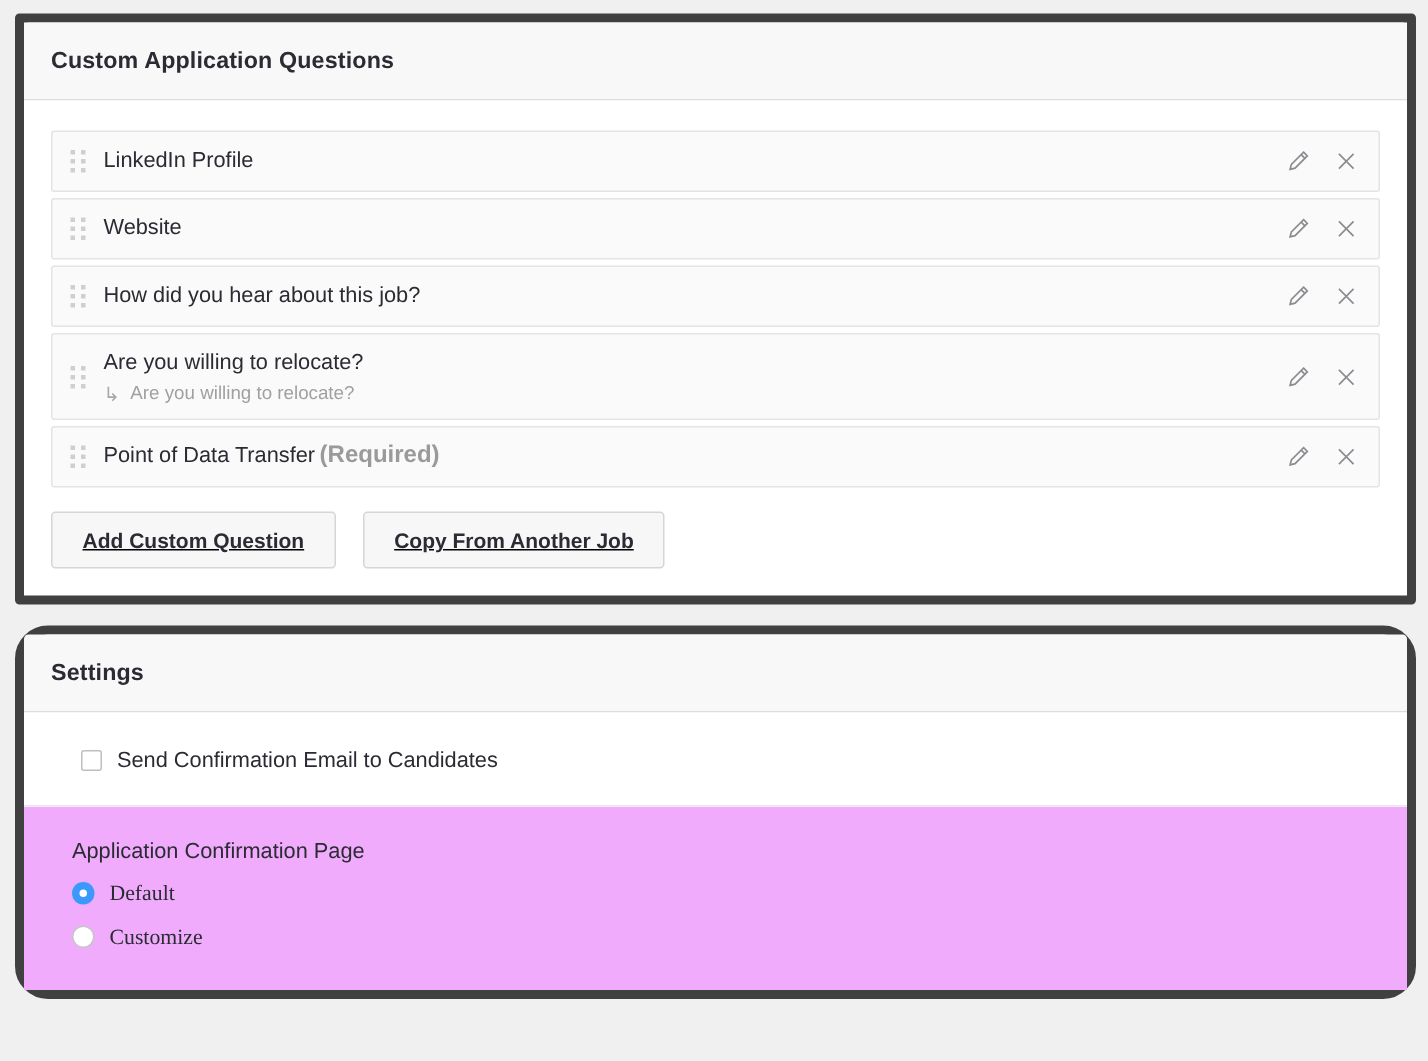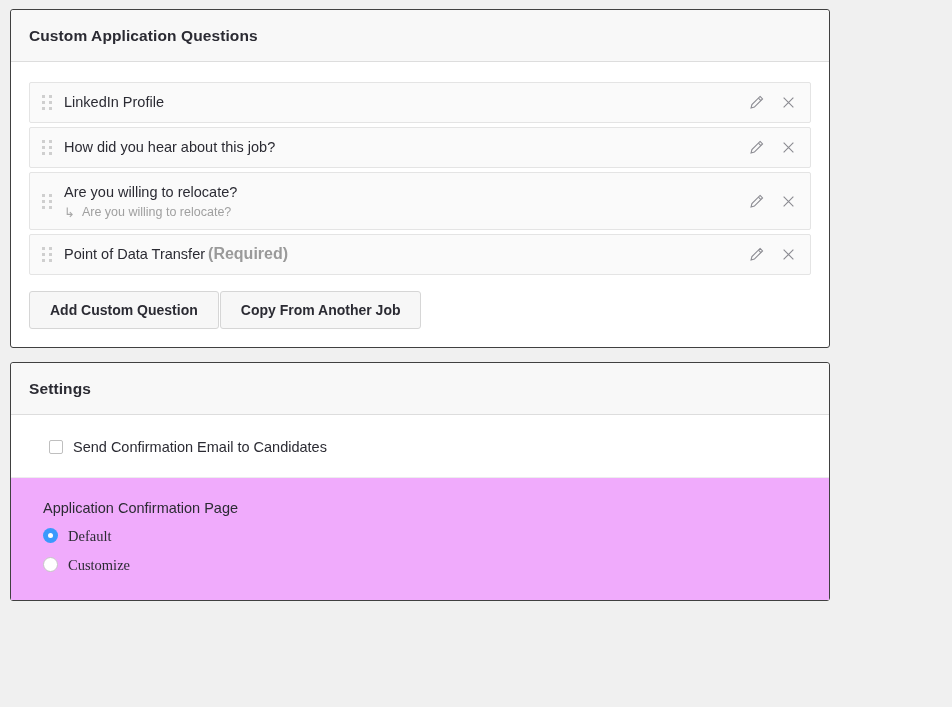--- a/index.html
+++ b/index.html
@@ -13,25 +13,25 @@
   }
   .page {
     width: 952px;
     height: 707px;
     padding: 9px 8px 0 10px;
   }
 
   
   .card {
     background: #ffffff;
-    border: 1px solid #404040;
+    border: 6px solid #404040;
     border-radius: 3px;
-    width: 820px;
-  }
-  .card + .card { margin-top: 14px; }
+    width: 934px;
+  }
+  .card + .card { margin-top: 14px; border-radius: 22px; }
   .card-header {
     background: #f8f8f8;
     border-bottom: 1px solid #dddddd;
     padding: 17px 18px 16px 18px;
     border-radius: 3px 3px 0 0;
   }
   .card-title {
     font-size: 15.5px;
     font-weight: bold;
     color: #2b2b33;
@@ -110,21 +110,21 @@
   }
   .icon-btn {
     width: 20px; height: 20px;
     display: flex; align-items: center; justify-content: center;
     cursor: pointer;
     color: #8b8b92;
   }
   .icon-btn svg { display: block; }
 
   
-  .btn-row { display: flex; gap: 1px; margin-top: 16px; }
+  .btn-row { display: flex; gap: 18px; margin-top: 16px; text-decoration: underline; }
   .btn {
     background: #f7f7f7;
     border: 1px solid #d6d6d6;
     border-radius: 3px;
     padding: 11px 20px;
     font-size: 14px;
     font-weight: bold;
     color: #2b2b33;
     cursor: pointer;
     font-family: "Liberation Sans", sans-serif;
@@ -227,20 +227,48 @@
               </svg>
             </span>
             <span class="icon-btn">
               <svg width="15" height="15" viewBox="0 0 20 20" fill="none" stroke="currentColor" stroke-width="1.5">
                 <path d="M3.5 3.5l13 13M16.5 3.5l-13 13"></path>
               </svg>
             </span>
           </div>
         </div>
 
+        <div class="q-row">
+          <div class="drag-handle">
+            <span class="dots">
+                <i></i>
+                <i></i>
+                <i></i>
+                <i></i>
+                <i></i>
+                <i></i>
+              </span>
+          </div>
+          <div class="q-text">
+            <span class="q-label">Website</span>
+          </div>
+          <div class="q-actions">
+            <span class="icon-btn">
+              <svg width="17" height="17" viewBox="0 0 20 20" fill="none" stroke="currentColor" stroke-width="1.3">
+                <path d="M14.2 2.9l2.9 2.9-9.6 9.6-3.9 1 1-3.9z"></path>
+                <path d="M12.3 4.8l2.9 2.9"></path>
+              </svg>
+            </span>
+            <span class="icon-btn">
+              <svg width="15" height="15" viewBox="0 0 20 20" fill="none" stroke="currentColor" stroke-width="1.5">
+                <path d="M3.5 3.5l13 13M16.5 3.5l-13 13"></path>
+              </svg>
+            </span>
+          </div>
+        </div>
 
         <div class="q-row">
           <div class="drag-handle">
             <span class="dots">
                 <i></i>
                 <i></i>
                 <i></i>
                 <i></i>
                 <i></i>
                 <i></i>

